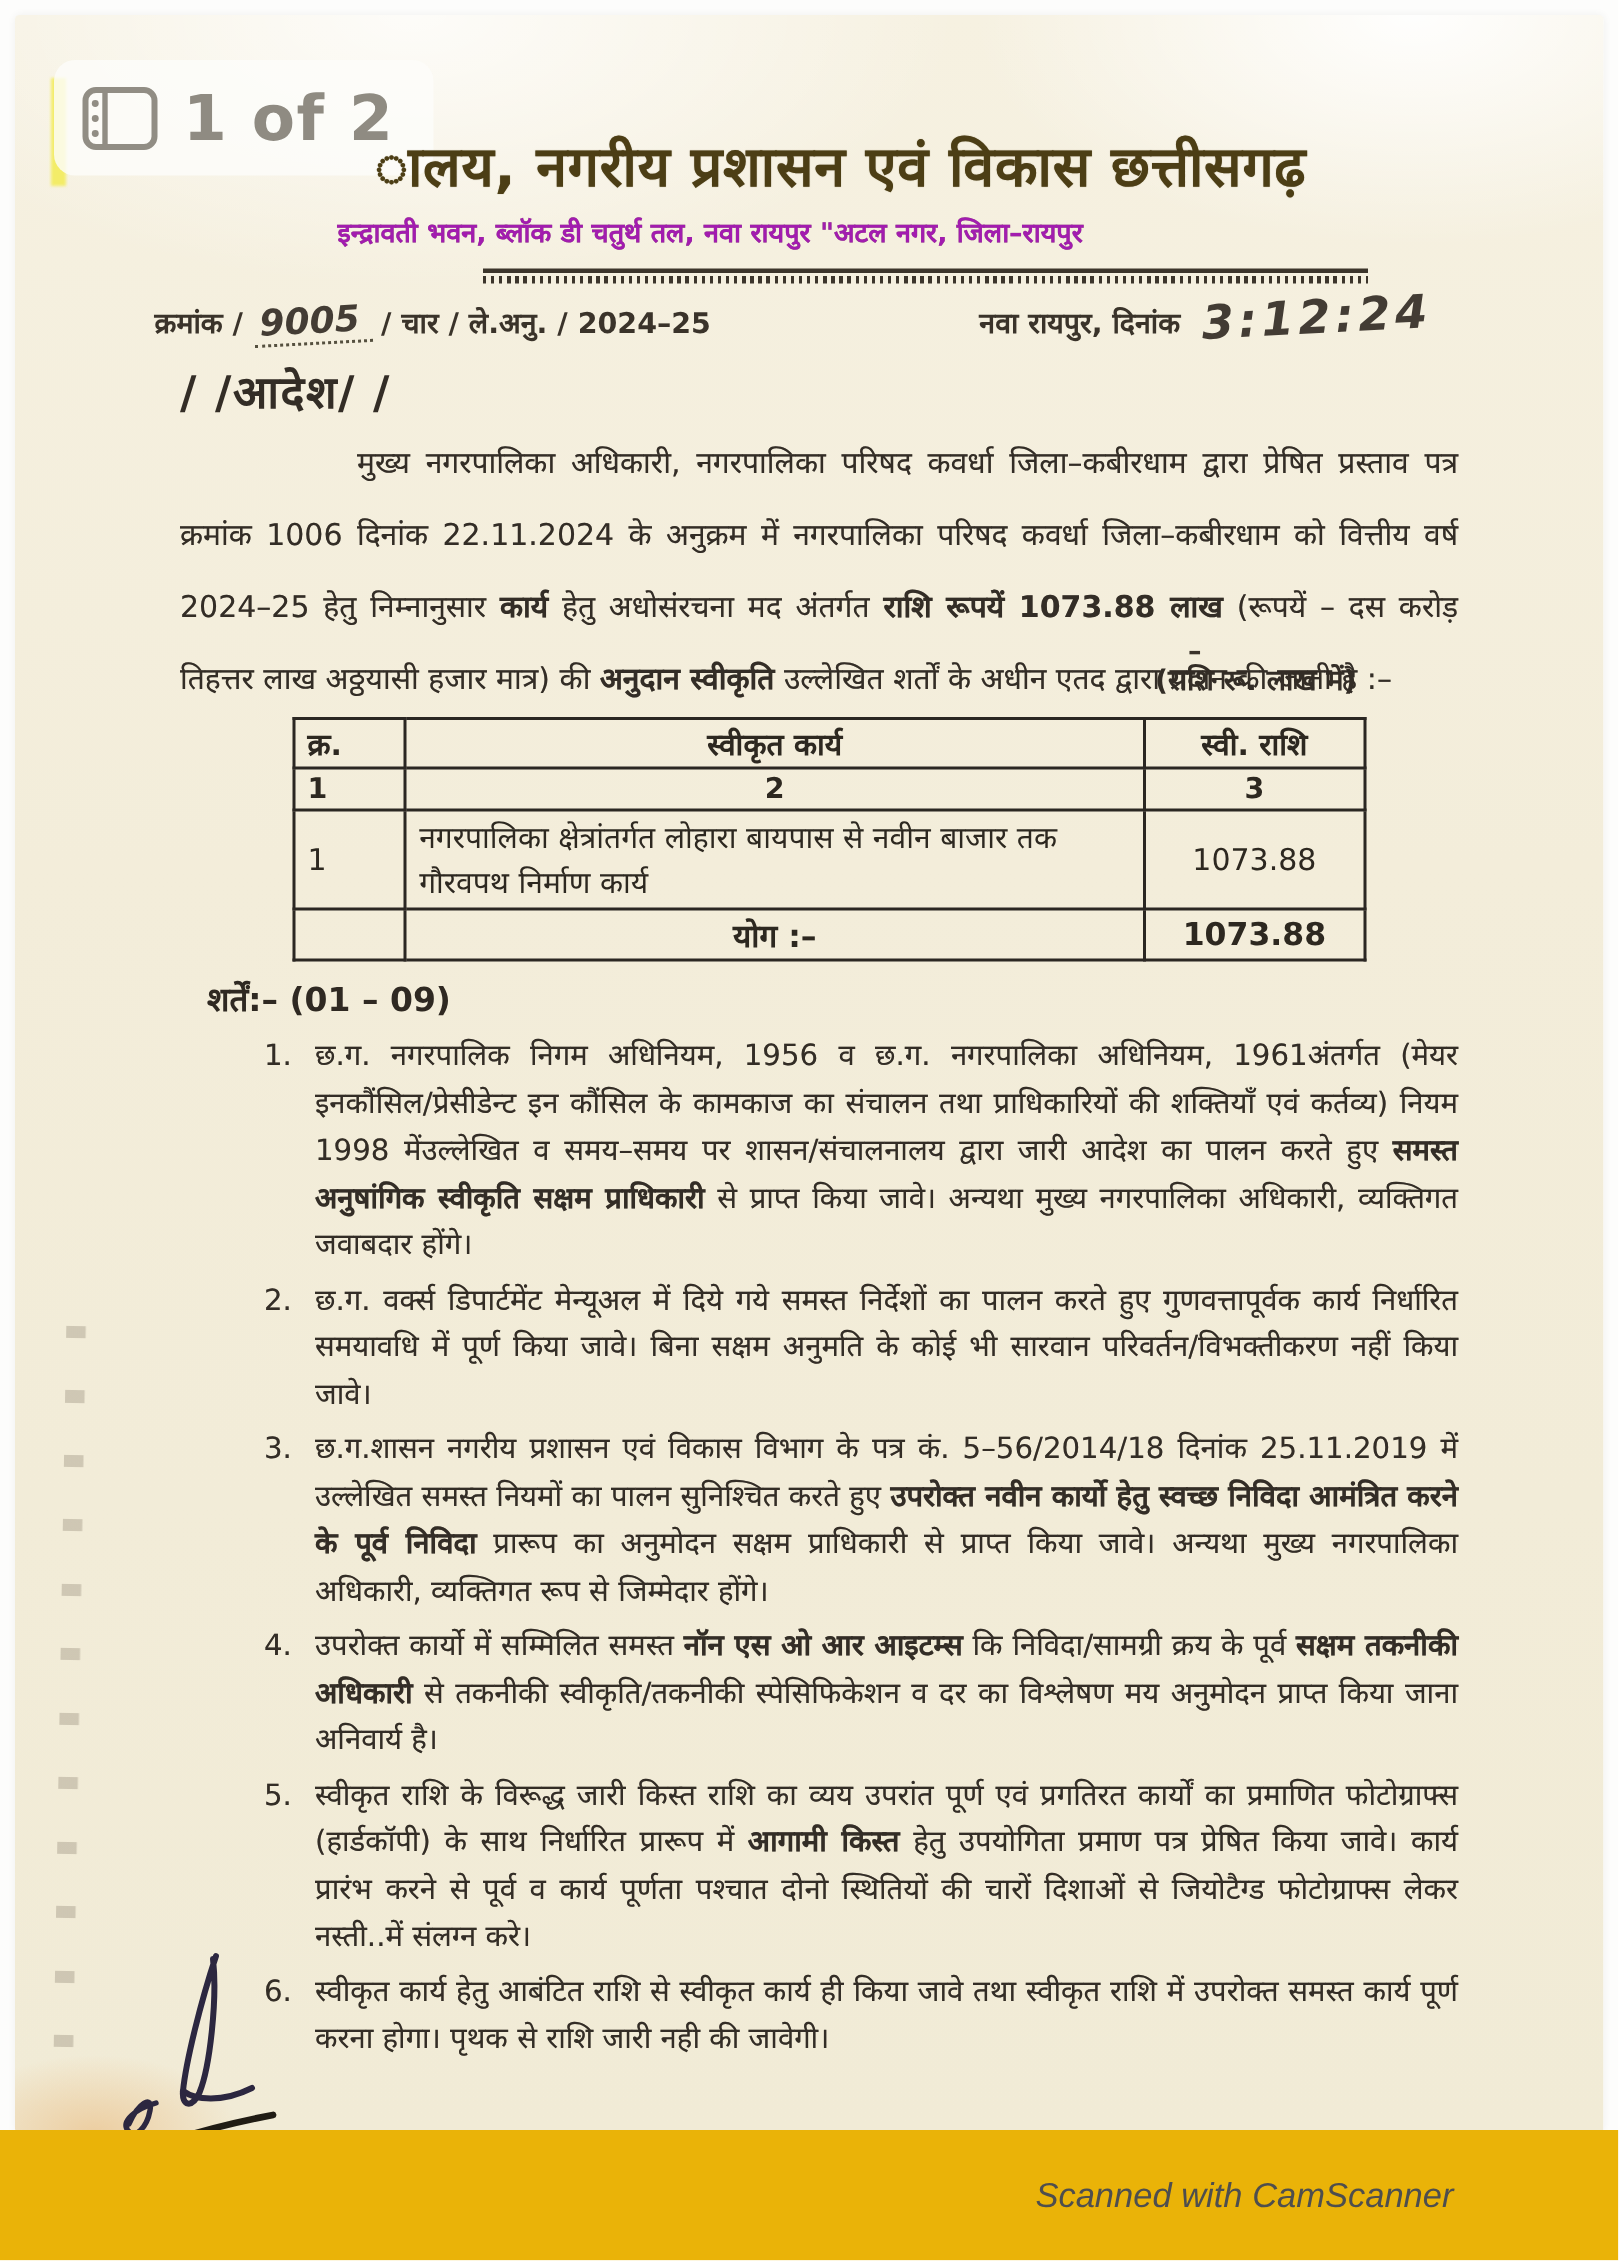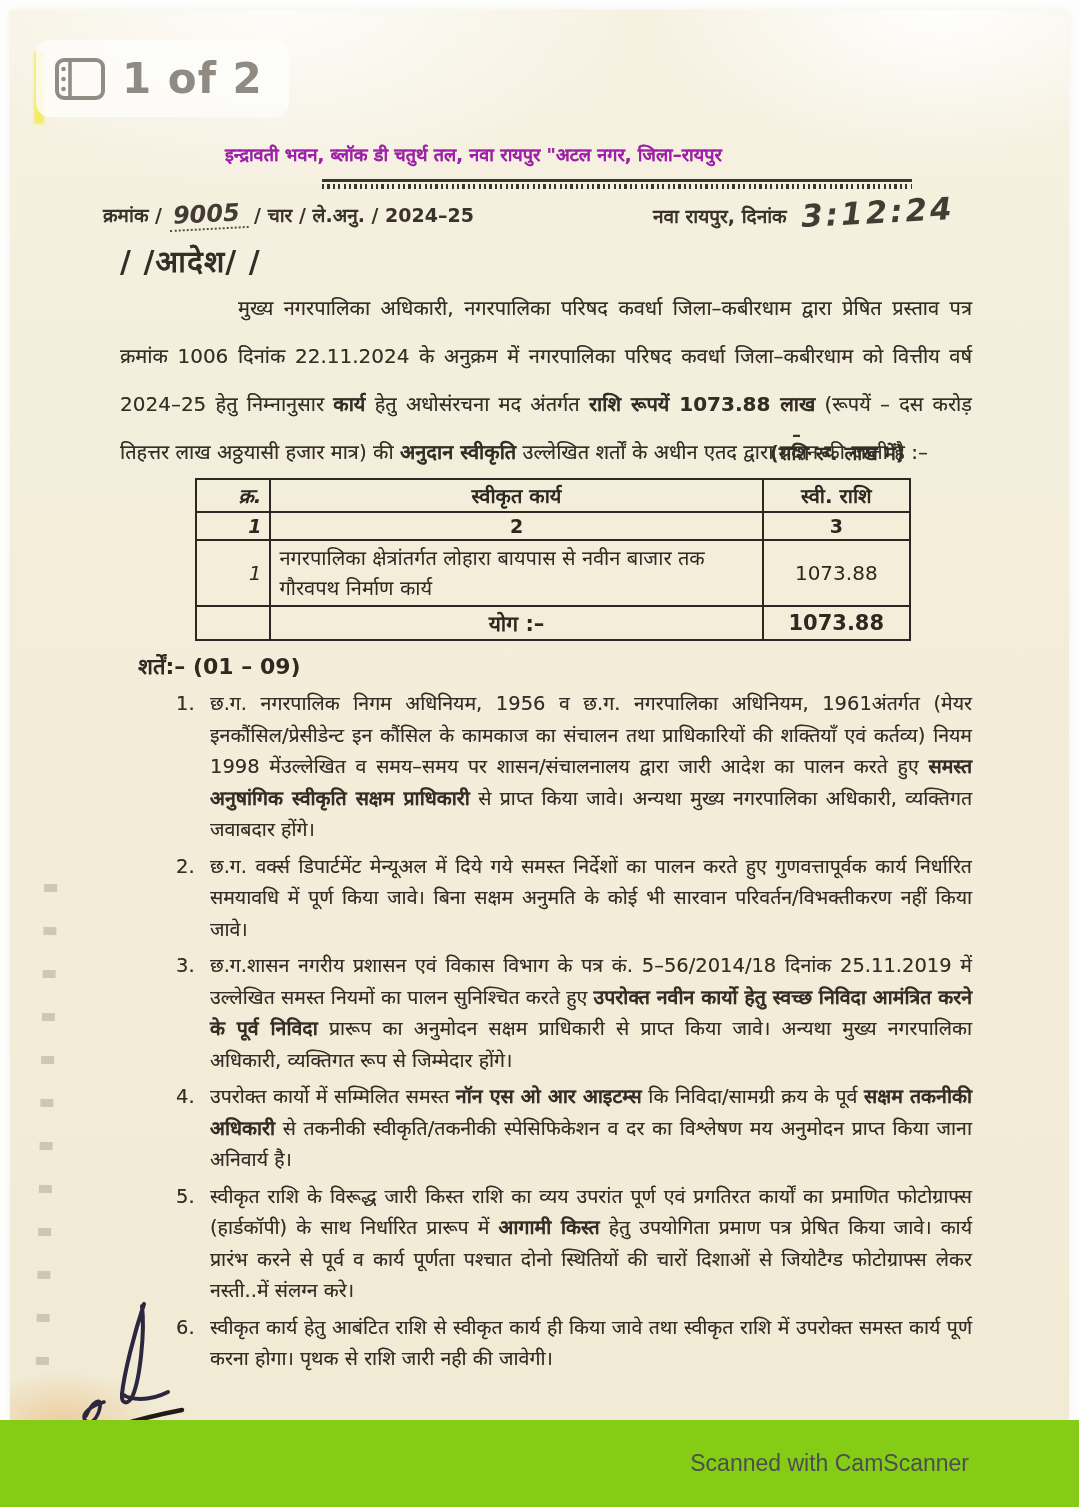--- a/index.html
+++ b/index.html
@@ -37,41 +37,41 @@
   
   .para{position:absolute;left:120px;top:284px;width:852px;font-size:20px;line-height:48px;
     text-align:justify;text-indent:118px;color:#332d26;text-shadow:0 0 .4px rgba(51,45,38,.45);}
   .b{font-weight:700;}
   .amt-dash{position:absolute;left:792px;top:424px;font-size:18px;font-weight:700;color:#3a332a;}
   .amt-note{position:absolute;left:770px;top:440px;font-size:19px;font-weight:700;color:#332d26;}
   
   table.grant{position:absolute;left:195px;top:478px;width:716px;border-collapse:collapse;
     color:#2d2820;font-size:20px;}
   table.grant td,table.grant th{border:2.4px solid #2b2722;padding:2px 8px;}
-  .c-sno{width:60px;text-align:right;font-style:italic;}
+  .c-sno{width:60px;text-align:left;}
   .c-work{width:515px;text-align:center;}
   .c-amt{width:133px;text-align:center;margin-left:48px;}
   .row-head th{font-weight:700;font-size:20px;padding:6px 8px;}
   .row-colnum td{font-weight:700;font-size:19px;padding:1px 8px;}
   .row-work td{font-size:20px;line-height:30px;padding:4px 10px;}
   .row-work .c-work{text-align:left;}
   .row-total td{font-weight:700;font-size:21px;padding:4px 8px;}
   
   .cond-h{position:absolute;left:138px;top:650px;font-size:22px;font-weight:700;color:#2f2922;}
   .conds{position:absolute;left:110px;top:688px;width:862px;}
   .cond{position:relative;padding-left:100px;margin-bottom:5px;font-size:19.5px;line-height:31.5px;
     text-align:justify;color:#332d26;text-shadow:0 0 .4px rgba(51,45,38,.45);}
   .cond .num{position:absolute;left:66px;top:0;font-weight:400;}
   
   .bleed{position:absolute;left:40px;top:884px;width:13px;height:482px;opacity:.45;transform:rotate(1deg);
     background:repeating-linear-gradient(180deg,rgba(100,88,72,.55) 0 8px,transparent 8px 43px);filter:blur(.5px);}
   
   .sig{position:absolute;left:48px;top:1296px;}
   
-  .scanbar{position:absolute;left:0;bottom:0;width:1079px;height:87px;background:#84cc16;}
+  .scanbar{position:absolute;left:0;bottom:0;width:1079px;height:87px;background:#eab308;font-style:italic;}
   .scan-text{position:absolute;right:110px;top:30px;font-size:23px;color:#4e4e4e;
     font-family:"Liberation Sans","DejaVu Sans",sans-serif;}
 </style>
 </head>
 <body>
 
 <div class="page">
   <div class="paper"></div>
 
   <div class="ylw"></div>
@@ -82,20 +82,21 @@
         <rect x="3" y="3" width="46" height="38" rx="7" fill="none" stroke="#918d84" stroke-width="4"></rect>
         <line x1="16" y1="3" x2="16" y2="41" stroke="#918d84" stroke-width="3.6"></line>
         <circle cx="9.5" cy="12" r="2.3" fill="#918d84"></circle>
         <circle cx="9.5" cy="22" r="2.3" fill="#918d84"></circle>
         <circle cx="9.5" cy="32" r="2.3" fill="#918d84"></circle>
       </svg>
     </span>
     <span class="badge-label">1 of 2</span>
   </div>
 
+  <div class="doc-title">ालय, नगरीय प्रशासन एवं विकास छत्तीसगढ़</div>
   <div class="doc-sub">इन्द्रावती भवन, ब्लॉक डी चतुर्थ तल, नवा रायपुर "अटल नगर, जिला–रायपुर</div>
   <div class="rule">
     <div class="rule-solid"></div>
     <div class="rule-dots"></div>
   </div>
 
   <div class="refline">
     <span>
       <span>क्रमांक /</span>
       <span class="hand hand-num">9005</span>

